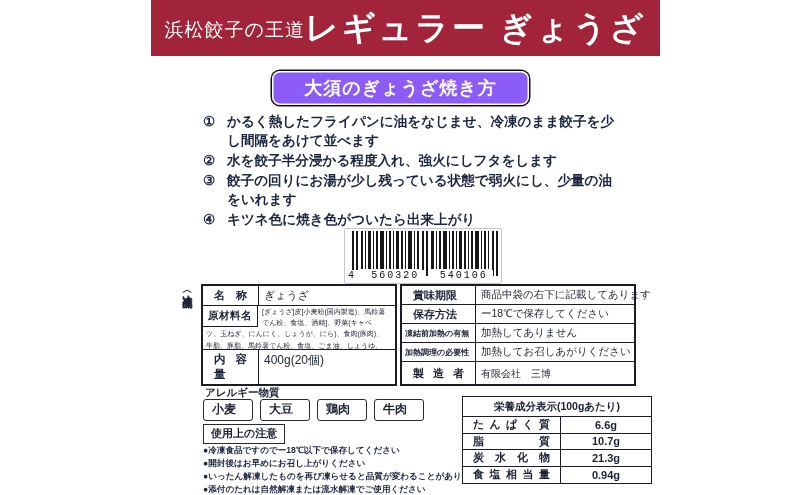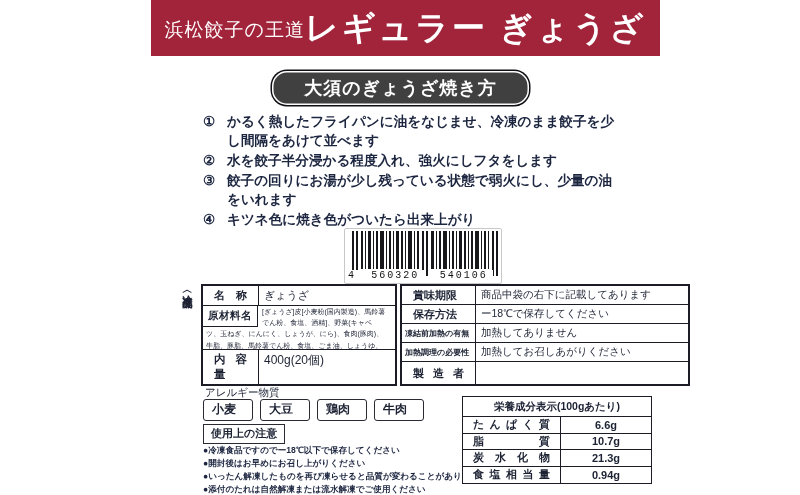--- a/index.html
+++ b/index.html
@@ -17,21 +17,21 @@
     background:#a1243a;
     display:flex; align-items:center; justify-content:center; 
     font-family:"Liberation Serif","DejaVu Serif",serif;
     color:#fff;
   }
   .banner .sub { font-size:19px; letter-spacing:1px; padding-top:4px; }
   .banner .ttl { font-size:33px; font-weight:bold; letter-spacing:3px; }
   
   .method-head {
     position:absolute; left:272px; top:71px; width:257px; height:34px;
-    background:#404040; border-radius:15px;
+    background:#8b5cf6; border-radius:8px;
     box-shadow: inset 0 0 0 1.5px #ffffff, 0 0 0 1.5px #0e0e14;
     display:flex; align-items:center; justify-content:center;
     color:#fff; font-family:"Liberation Serif","DejaVu Serif",serif;
     font-size:18px; font-weight:bold; letter-spacing:1px;
   }
   
   .steps {
     position:absolute; left:203px; top:112px; width:414px;
     font-family:"Liberation Serif","DejaVu Serif",serif;
     font-weight:bold; color:#1d2640; font-size:13.6px; line-height:1.4;
@@ -73,30 +73,30 @@
   .lt-r1 .lbl { width:56px; }
   .lt-ing { flex:1; font-size:7px; line-height:1.6; padding:0 9px 1px 3px; overflow:hidden; border-bottom:1px solid #1c1c26; }
   .ing-label {
     float:left; border-right:1px solid #1c1c26; border-bottom:1px solid #1c1c26;
     margin:0 4px 1px -3px; padding:1px 5px 2px 5px;
     font-size:10.5px; font-weight:bold; letter-spacing:0.5px;
   }
   .lt-r3 .lbl { width:56px; font-size:11.5px; }
   .lt-r3 .val { font-size:12px; }
   .lt-r3 { border-bottom:none; }
-  .tbl-right { width:290px; height:102px; display:flex; flex-direction:column; margin-left:3px; }
+  .tbl-right { width:236px; height:102px; display:flex; flex-direction:column; margin-left:3px; }
   .tbl-right .row { height:19px; align-items:center; }
   .tbl-right .lbl { width:74px; align-self:stretch; display:flex; align-items:center; }
   .tbl-right .lbl > span { width:100%; }
   .tbl-right .lbl.small { font-size:8px; padding:2px 3px; }
   .tbl-right .val { font-size:10.5px; white-space:nowrap; }
   .tbl-right .row.maker { flex:1; height:auto; }
   .maker .val { font-size:10px; line-height:1.3; }
   
-  .allergy-head { position:absolute; left:205px; top:386px; font-size:10.5px; font-weight:normal; }
+  .allergy-head { position:absolute; left:205px; top:386px; font-size:10.5px; font-weight:bold; }
   .allergy-boxes { position:absolute; left:203px; top:399px; display:flex; gap:7px; }
   .abox {
     border:1.5px solid #2a2a33; border-radius:3px;
     font-size:12px; font-weight:bold; padding:1px 16px 2px 8px; background:#fff;
   }
   
   .caution-head {
     position:absolute; left:203px; top:424px;
     border:1.5px solid #2a2a33; font-size:11px; font-weight:bold;
     padding:1px 7px 2px 7px; background:#fff;
@@ -234,20 +234,21 @@
       <div class="lbl small">
           <span>加熱調理の必要性</span>
         </div>
       <div class="val">加熱してお召しあがりください</div>
     </div>
     <div class="row maker">
       <div class="lbl jst">
           <span class="jst" style="display:block">製造者</span>
         </div>
       <div class="val">
+        <div>有限会社　三博</div>
       </div>
     </div>
   </div>
 </div>
 
 <div class="allergy-head">アレルギー物質</div>
 <div class="allergy-boxes">
   <span class="abox">小麦</span>
   <span class="abox">大豆</span>
   <span class="abox">鶏肉</span>

